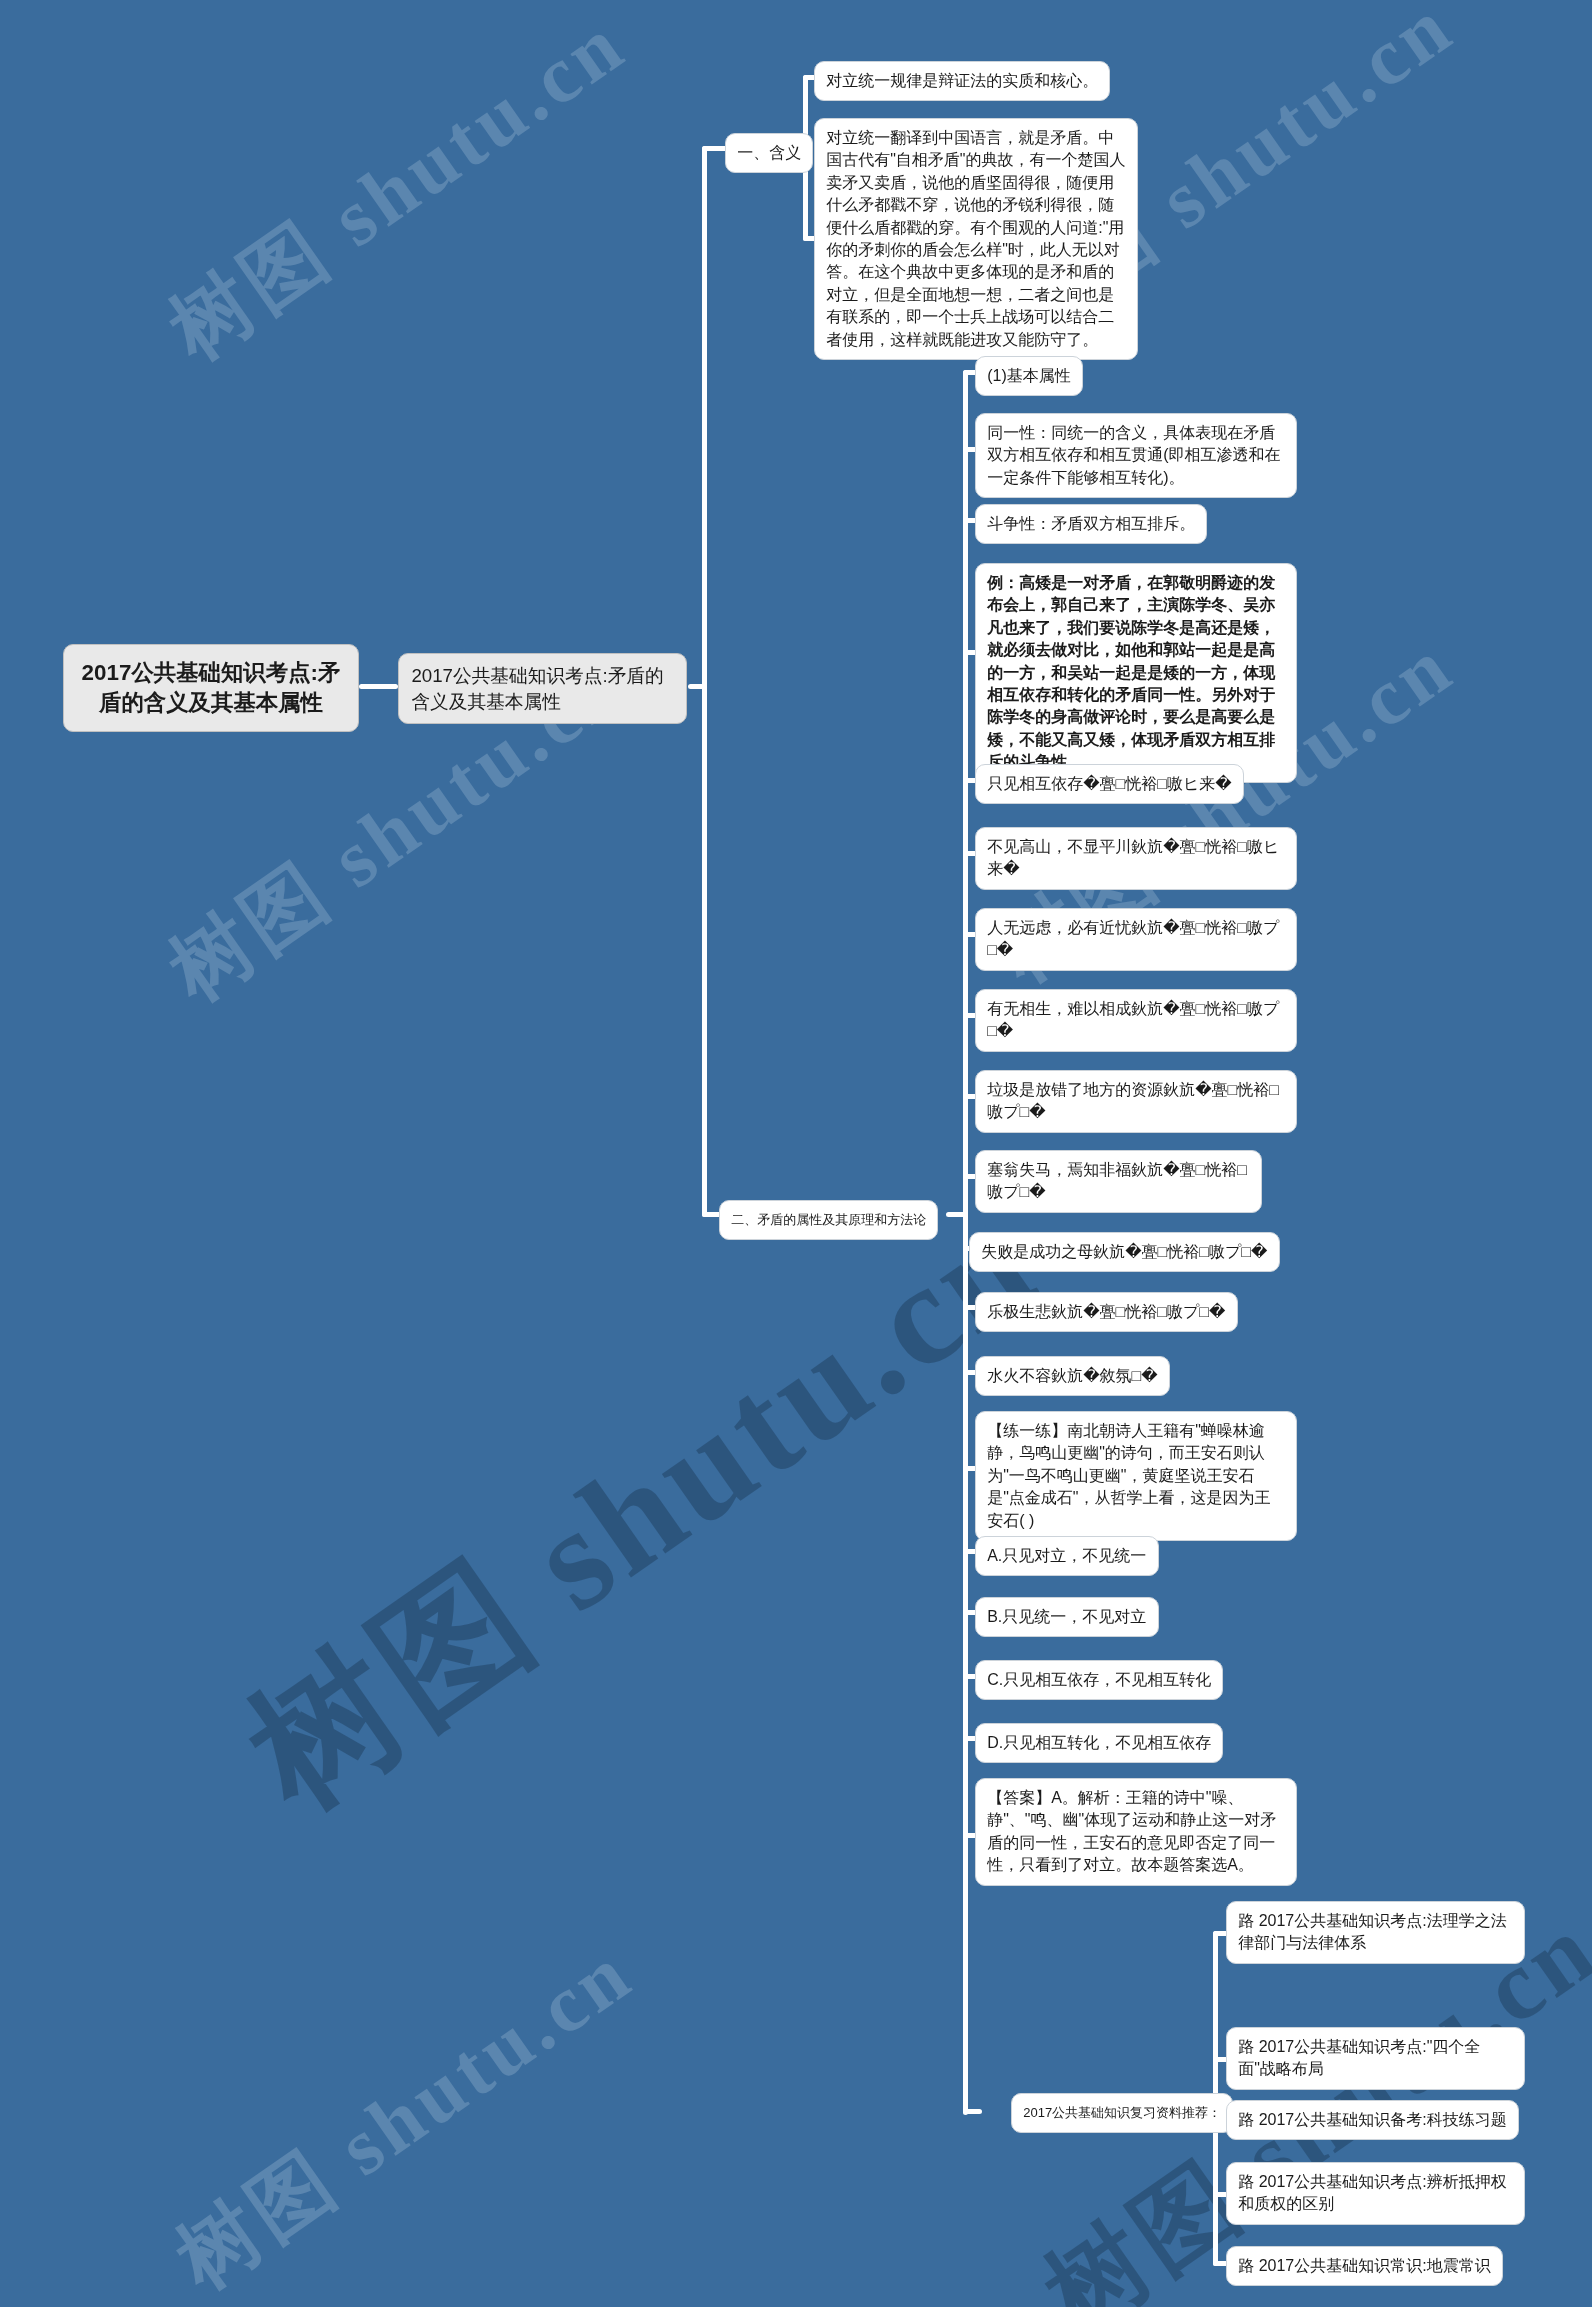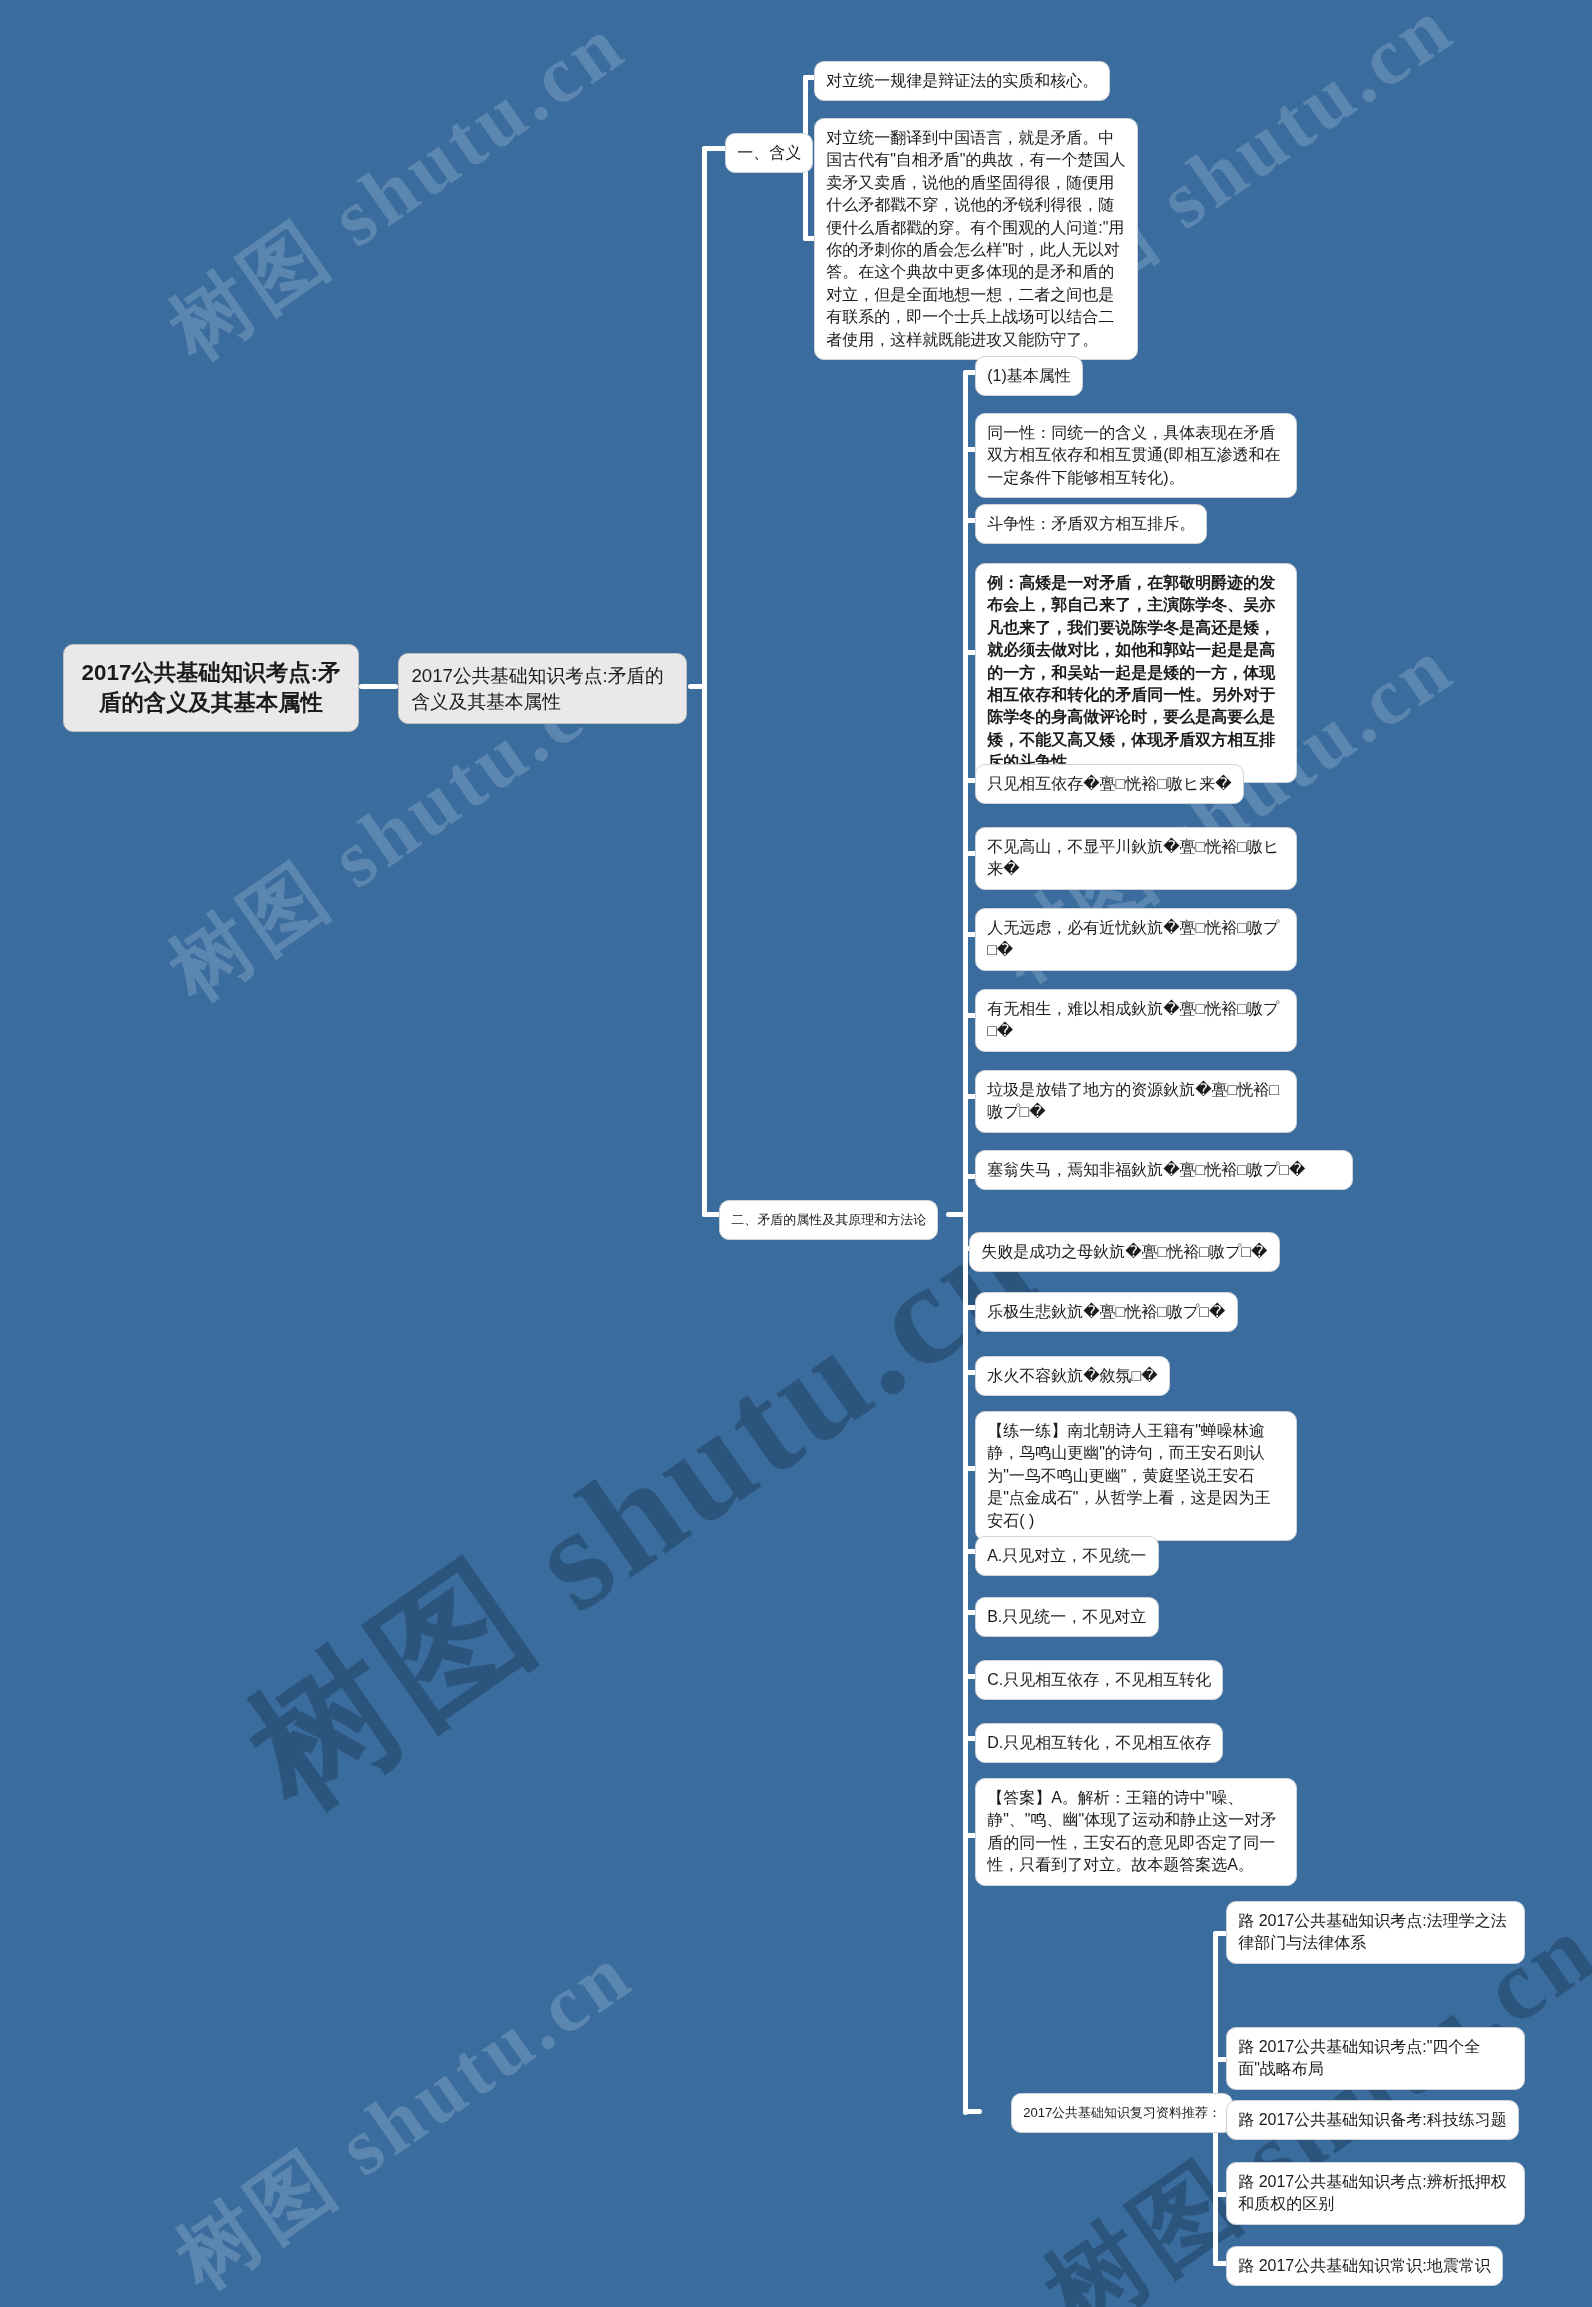--- a/index.html
+++ b/index.html
@@ -89,21 +89,21 @@
   <div class="node nowrap small" style="left:719px;top:1200px;">二、矛盾的属性及其原理和方法论</div>
   <div class="node nowrap" style="left:975px;top:356px;">(1)基本属性</div>
   <div class="node" style="left:975px;top:413px;width:322px;">同一性：同统一的含义，具体表现在矛盾双方相互依存和相互贯通(即相互渗透和在一定条件下能够相互转化)。</div>
   <div class="node nowrap" style="left:975px;top:504px;">斗争性：矛盾双方相互排斥。</div>
   <div class="node" style="left:975px;top:563px;width:322px;font-weight:bold;">例：高矮是一对矛盾，在郭敬明爵迹的发布会上，郭自己来了，主演陈学冬、吴亦凡也来了，我们要说陈学冬是高还是矮，就必须去做对比，如他和郭站一起是是高的一方，和吴站一起是是矮的一方，体现相互依存和转化的矛盾同一性。另外对于陈学冬的身高做评论时，要么是高要么是矮，不能又高又矮，体现矛盾双方相互排斥的斗争性。</div>
   <div class="node nowrap" style="left:975px;top:764px;">只见相互依存�亹□恍裕□嗷ヒ来�</div>
   <div class="node" style="left:975px;top:827px;width:322px;">不见高山，不显平川鈥斻�亹□恍裕□嗷ヒ来�</div>
   <div class="node" style="left:975px;top:908px;width:322px;">人无远虑，必有近忧鈥斻�亹□恍裕□嗷プ□�</div>
   <div class="node" style="left:975px;top:989px;width:322px;">有无相生，难以相成鈥斻�亹□恍裕□嗷プ□�</div>
   <div class="node" style="left:975px;top:1070px;width:322px;">垃圾是放错了地方的资源鈥斻�亹□恍裕□嗷プ□�</div>
-  <div class="node" style="left:975px;top:1150px;width:378px;">塞翁失马，焉知非福鈥斻�亹□恍裕□嗷プ□�</div>
+  <div class="node" style="left:975px;top:1150px;width:287px;">塞翁失马，焉知非福鈥斻�亹□恍裕□嗷プ□�</div>
   <div class="node nowrap" style="left:969px;top:1232px;">失败是成功之母鈥斻�亹□恍裕□嗷プ□�</div>
   <div class="node nowrap" style="left:975px;top:1292px;">乐极生悲鈥斻�亹□恍裕□嗷プ□�</div>
   <div class="node nowrap" style="left:975px;top:1356px;">水火不容鈥斻�敘氛□�</div>
   <div class="node" style="left:975px;top:1411px;width:322px;">【练一练】南北朝诗人王籍有"蝉噪林逾静，鸟鸣山更幽"的诗句，而王安石则认为"一鸟不鸣山更幽"，黄庭坚说王安石是"点金成石"，从哲学上看，这是因为王安石( )</div>
   <div class="node nowrap" style="left:975px;top:1536px;">A.只见对立，不见统一</div>
   <div class="node nowrap" style="left:975px;top:1597px;">B.只见统一，不见对立</div>
   <div class="node nowrap" style="left:975px;top:1660px;">C.只见相互依存，不见相互转化</div>
   <div class="node nowrap" style="left:975px;top:1723px;">D.只见相互转化，不见相互依存</div>
   <div class="node" style="left:975px;top:1778px;width:322px;">【答案】A。解析：王籍的诗中"噪、静"、"鸣、幽"体现了运动和静止这一对矛盾的同一性，王安石的意见即否定了同一性，只看到了对立。故本题答案选A。</div>
 

